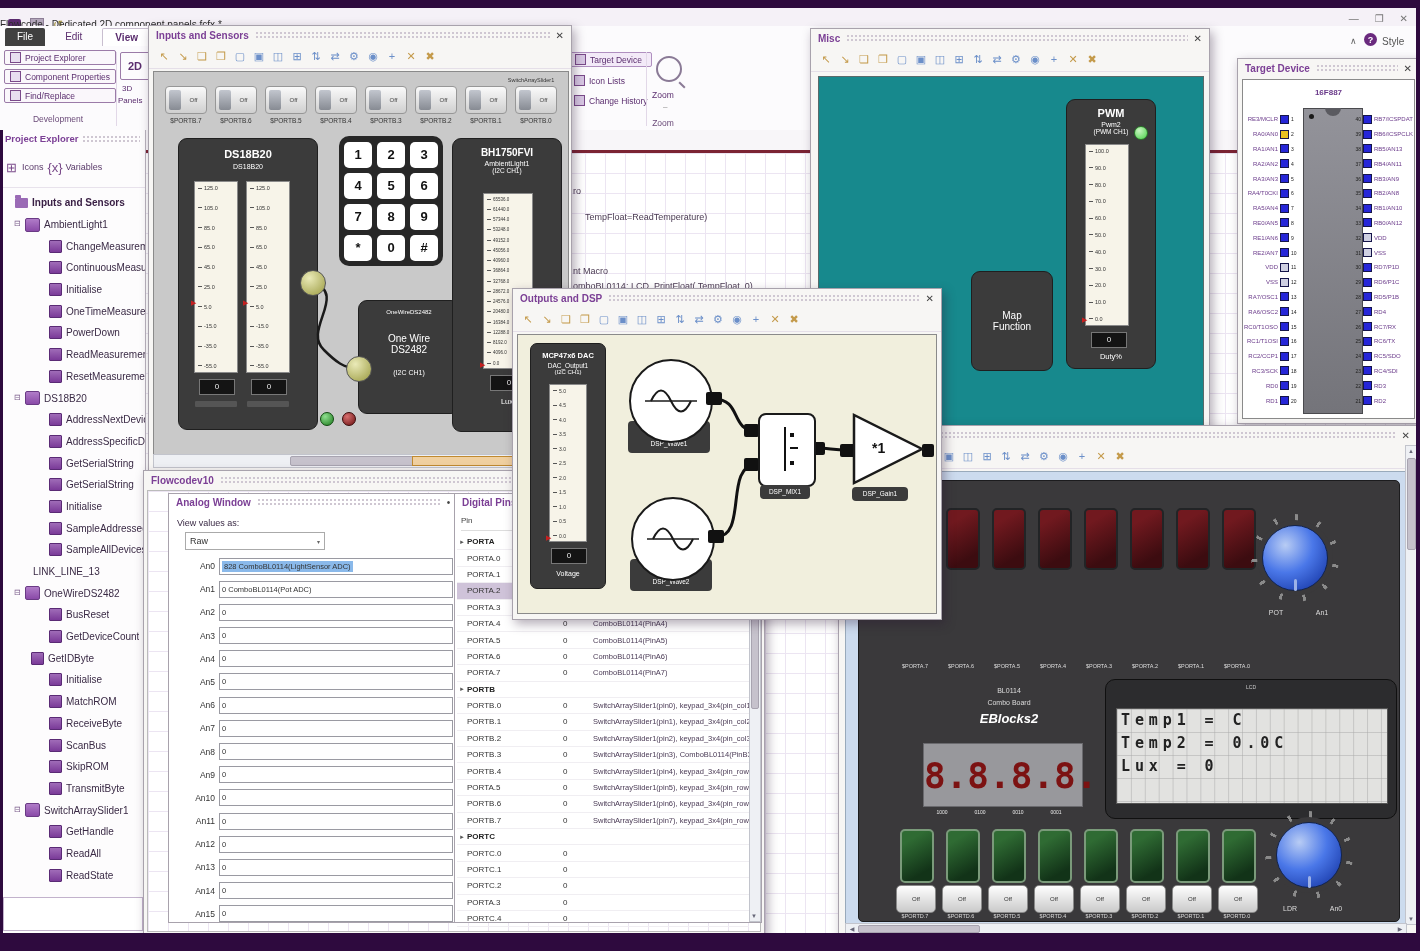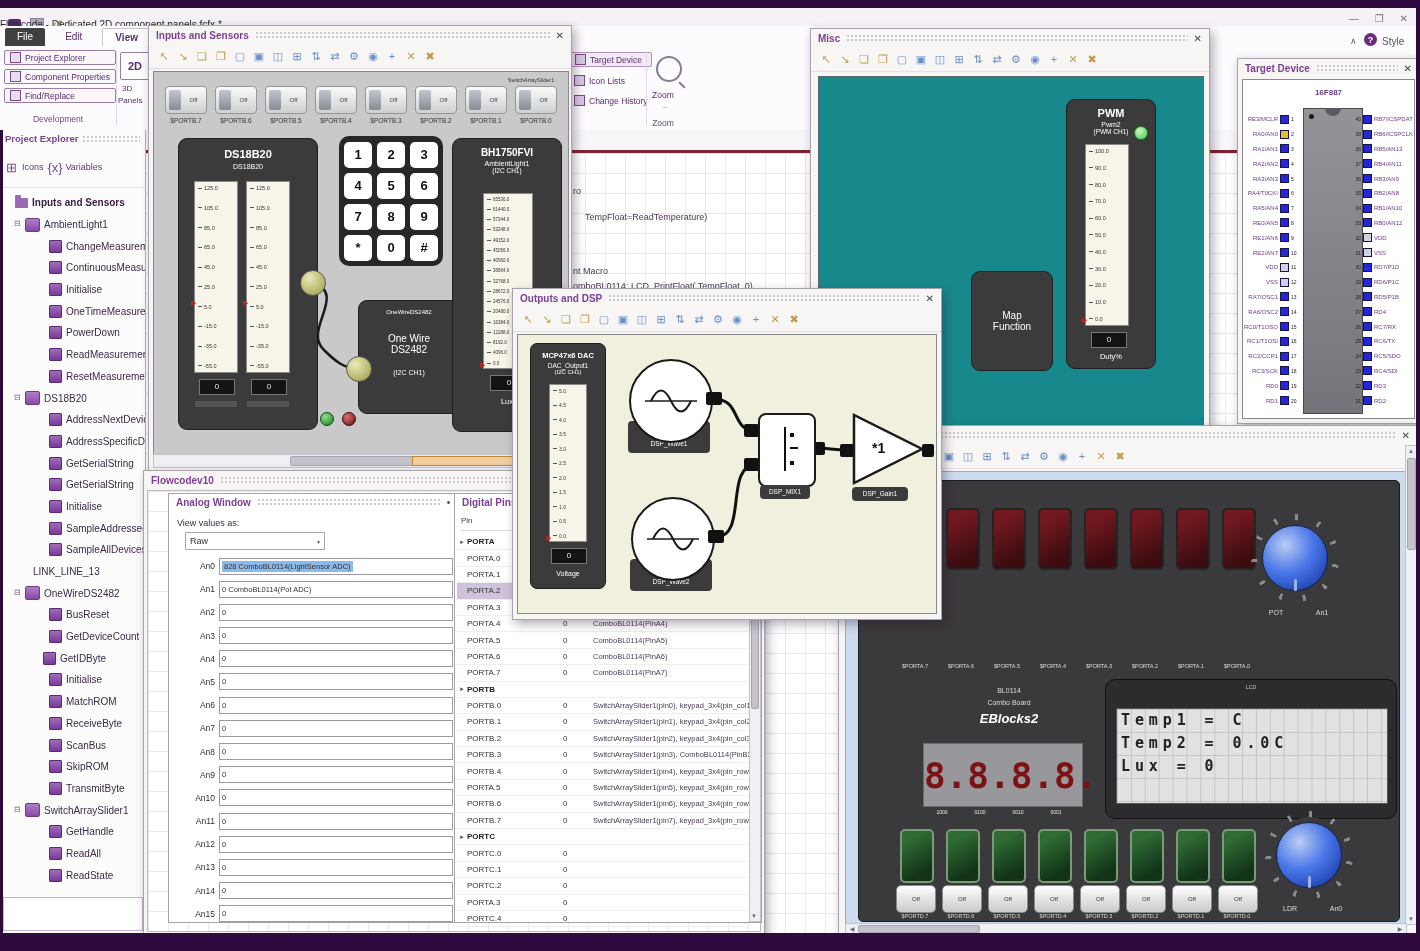--- a/index.html
+++ b/index.html
@@ -359,21 +359,21 @@
         <span class="tico mico"></span>
         <span style="overflow:hidden">BusReset</span>
       </div>
 
       <div class="trow" style="padding-left: 38px;">
         <span class="expd"></span>
         <span class="tico mico"></span>
         <span style="overflow:hidden">GetDeviceCount</span>
       </div>
 
-      <div class="trow" style="padding-left: 32px;">
+      <div class="trow" style="padding-left: 20px;">
         <span class="expd"></span>
         <span class="tico mico"></span>
         <span style="overflow:hidden">GetIDByte</span>
       </div>
 
       <div class="trow" style="padding-left: 38px;">
         <span class="expd"></span>
         <span class="tico mico"></span>
         <span style="overflow:hidden">Initialise</span>
       </div>

